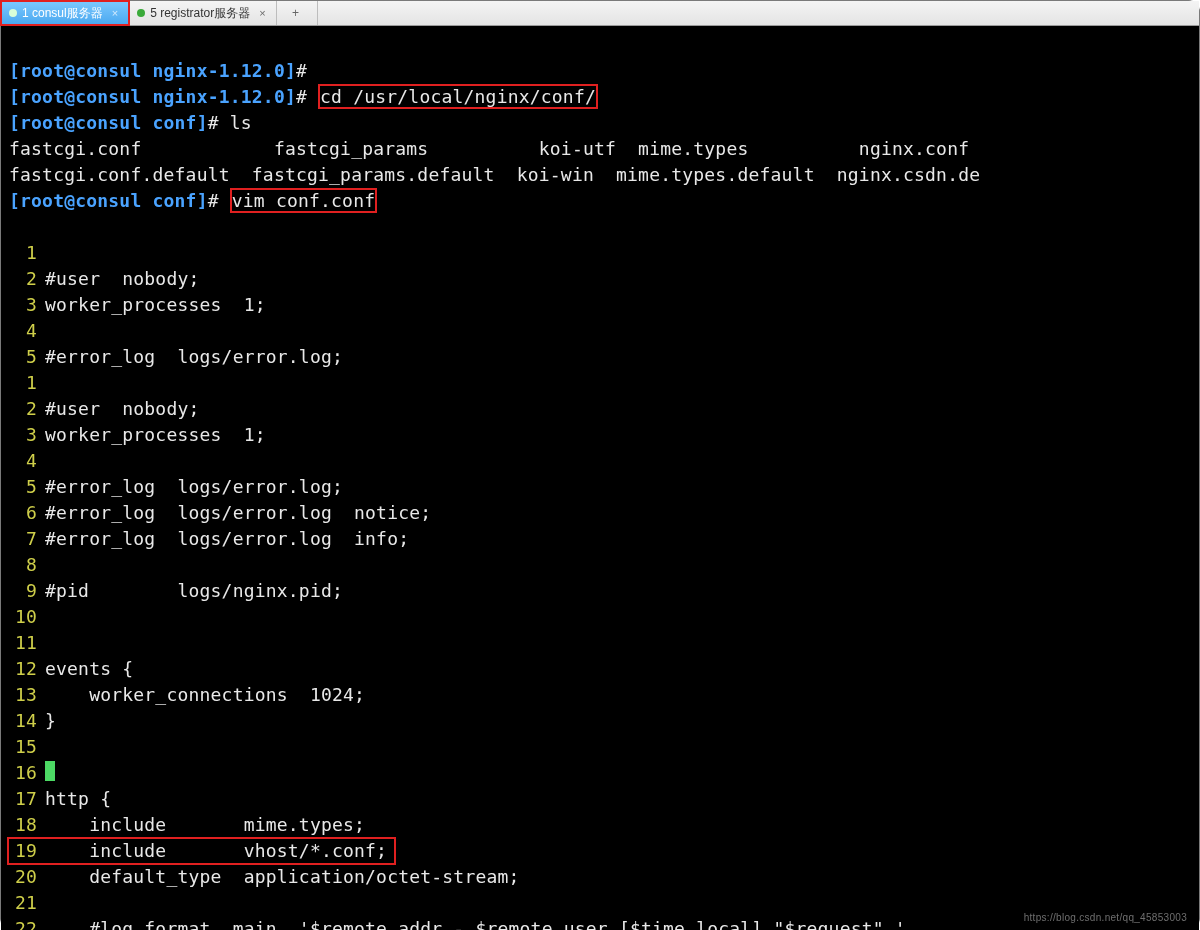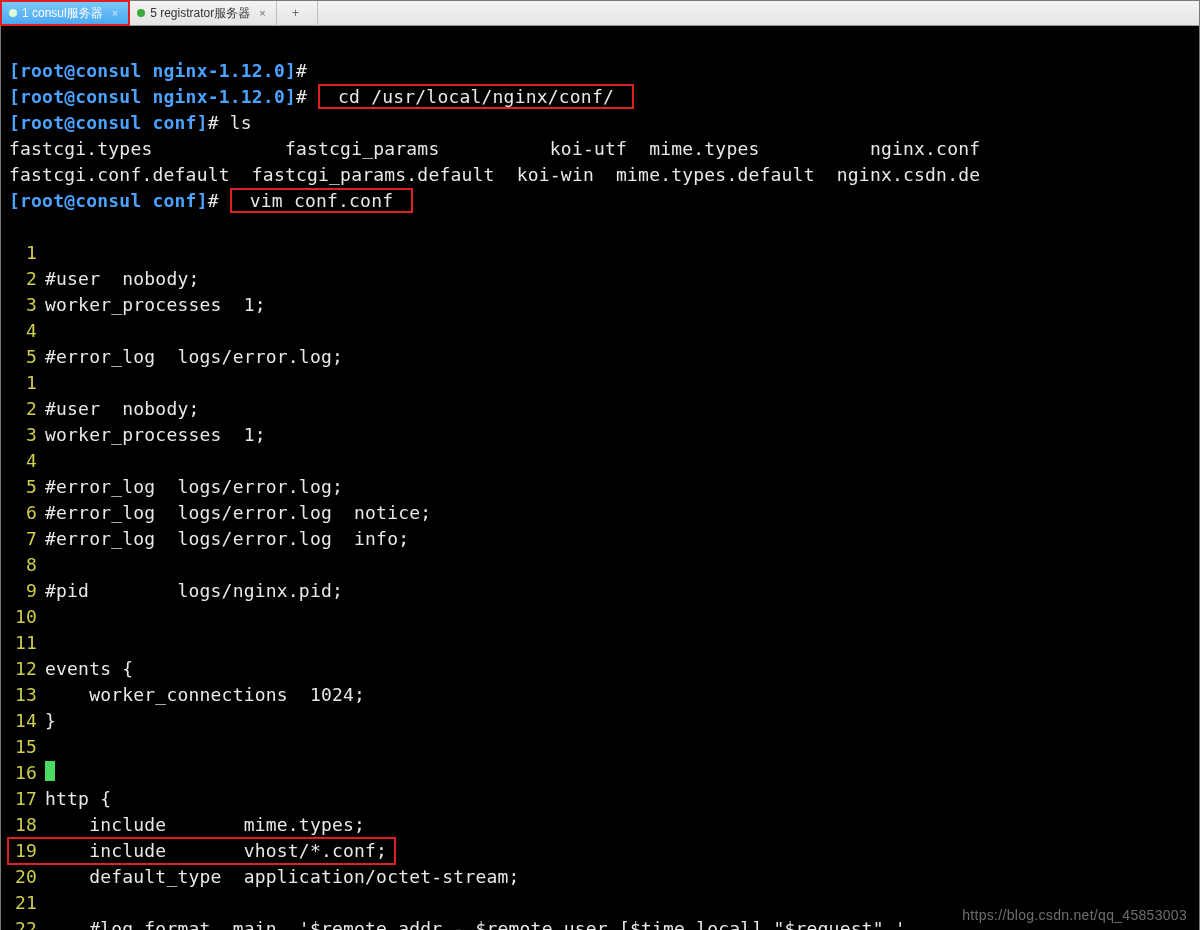--- a/index.html
+++ b/index.html
@@ -11,26 +11,26 @@
   .tab.active{outline:2px solid #e02020;outline-offset:-1px;} 
   .dot{width:8px;height:8px;border-radius:50%;background:#3aaa3a;display:inline-block;}
   .tab.active .dot{background:#d8ffd8;}
   .tab .x{font-size:11px;opacity:.7;margin-left:4px;}
   .tab.new{width:22px;justify-content:center;color:#666;}
   
   .term{background:#000;color:#ddd;font-size:18px;line-height:26px;padding:6px 4px 6px 8px;white-space:pre;letter-spacing:0.2px;}
   .term .b{color:#4aa3ff;font-weight:bold;} 
   .term .w{color:#e8e8e8;} 
   .term .ln{color:#cfcf4a;display:inline-block;width:28px;text-align:right;margin-right:8px;}
-  .redbox1{border:2px solid #e02020;padding:0 18px;display:inline;}
+  .redbox1{border:2px solid #e02020;padding:0 0;display:inline;}
   .redrow{position:relative;}
   .redrow::before{content:"";position:absolute;left:-2px;right:-2px;top:-1px;bottom:-1px;border:2px solid #e02020;pointer-events:none;}
   .cursor-block{display:inline-block;width:10px;height:20px;background:#4cd964;vertical-align:-2px;}
-  .watermark{position:absolute;right:12px;bottom:6px;color:#8a8a8a;font-size:14px;font-family:Arial,sans-serif;opacity:.8;letter-spacing:.3px;}
-  .rel{position:relative;}
+  .watermark{position:absolute;right:12px;bottom:6px;color:#8a8a8a;font-size:10px;font-family:Arial,sans-serif;opacity:.8;letter-spacing:.3px;}
+  .rel{position:relative;border-radius:12px;}
 </style>
 </head>
 <body>
 
 <div class="window rel">
 
   <div class="tabstrip">
     <div class="tab active">
       <span class="dot"></span>
       <span>1 consul服务器</span>
@@ -43,21 +43,21 @@
     </div>
     <div class="tab new">
       <span>+</span>
     </div>
   </div>
 
   <div class="term rel">
 <span class="b">[root@consul nginx-1.12.0]</span><span class="w"># </span>
 <span class="b">[root@consul nginx-1.12.0]</span><span class="w"># </span><span class="redbox1"><span class="w">cd /usr/local/nginx/conf/</span></span>
 <span class="b">[root@consul conf]</span><span class="w"># </span><span class="w">ls</span>
-<span class="w">fastcgi.types            fastcgi_params          koi-utf  mime.types          nginx.conf</span>
+<span class="w">fastcgi.conf            fastcgi_params          koi-utf  mime.types          nginx.conf</span>
 <span class="w">fastcgi.conf.default  fastcgi_params.default  koi-win  mime.types.default  nginx.csdn.de</span>
 <span class="b">[root@consul conf]</span><span class="w"># </span><span class="redbox1"><span class="w">vim conf.conf</span></span>
 <span> </span>
 <div id="vim-area" class="rel"><div style="position:relative"><span class="ln">1</span><span class="w"></span></div><div style="position:relative"><span class="ln">2</span><span class="w">#user  nobody;</span></div><div style="position:relative"><span class="ln">3</span><span class="w">worker_processes  1;</span></div><div style="position:relative"><span class="ln">4</span><span class="w"></span></div><div style="position:relative"><span class="ln">5</span><span class="w">#error_log  logs/error.log;</span></div><div style="position:relative"><span class="ln">1</span><span class="w"></span></div><div style="position:relative"><span class="ln">2</span><span class="w">#user  nobody;</span></div><div style="position:relative"><span class="ln">3</span><span class="w">worker_processes  1;</span></div><div style="position:relative"><span class="ln">4</span><span class="w"></span></div><div style="position:relative"><span class="ln">5</span><span class="w">#error_log  logs/error.log;</span></div><div style="position:relative"><span class="ln">6</span><span class="w">#error_log  logs/error.log  notice;</span></div><div style="position:relative"><span class="ln">7</span><span class="w">#error_log  logs/error.log  info;</span></div><div style="position:relative"><span class="ln">8</span><span class="w"></span></div><div style="position:relative"><span class="ln">9</span><span class="w">#pid        logs/nginx.pid;</span></div><div style="position:relative"><span class="ln">10</span><span class="w"></span></div><div style="position:relative"><span class="ln">11</span><span class="w"></span></div><div style="position:relative"><span class="ln">12</span><span class="w">events {</span></div><div style="position:relative"><span class="ln">13</span><span class="w">    worker_connections  1024;</span></div><div style="position:relative"><span class="ln">14</span><span class="w">}</span></div><div style="position:relative"><span class="ln">15</span><span class="w"></span></div><div style="position:relative"><span class="ln">16</span><span class="cursor-block"></span></div><div style="position:relative"><span class="ln">17</span><span class="w">http {</span></div><div style="position:relative"><span class="ln">18</span><span class="w">    include       mime.types;</span></div><div class="redrow rel" style="position: relative; display: block; width: 384.8px;"><span class="ln">19</span><span class="w">    include       vhost/*.conf;</span></div><div style="position:relative"><span class="ln">20</span><span class="w">    default_type  application/octet-stream;</span></div><div style="position:relative"><span class="ln">21</span><span class="w"></span></div><div style="position:relative"><span class="ln">22</span><span class="w">    #log_format  main  '$remote_addr - $remote_user [$time_local] "$request" '</span></div></div>
   </div>
 
   <div class="watermark">https://blog.csdn.net/qq_45853003</div>
 </div>
 
 </body></html>

